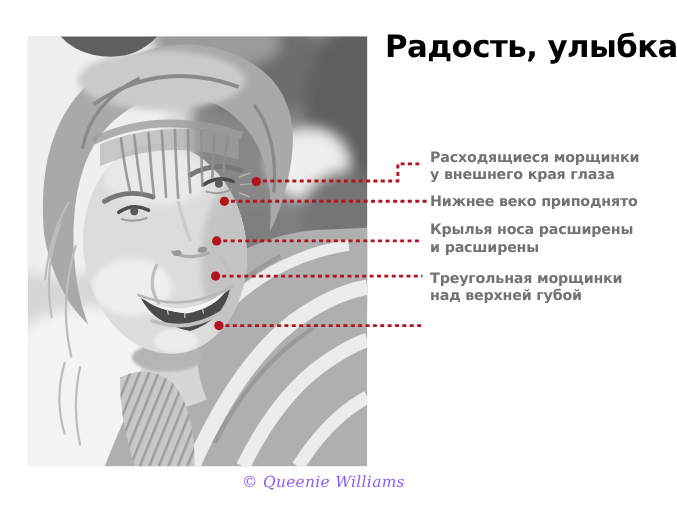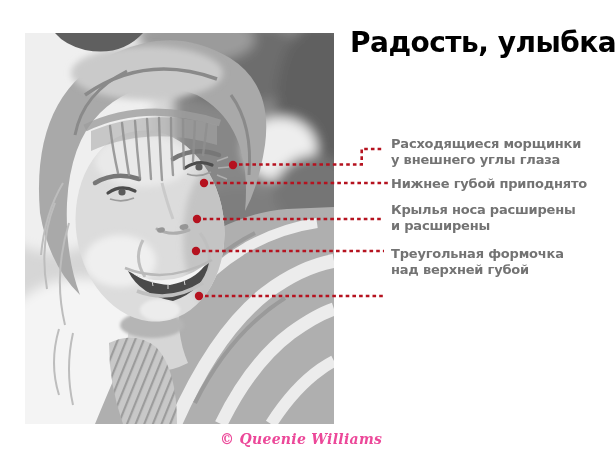--- a/index.html
+++ b/index.html
@@ -24,21 +24,21 @@
     letter-spacing:-0.2px;
   }
   .ann-1{top:136px;}
   .ann-2{top:176px;}
   .ann-3{top:202px;}
   .ann-4{top:246px;}
   .ann-5{top:289px;}
   .credit{
     position:absolute;left:220px;top:431px;
     font-family:"DejaVu Serif","Liberation Serif",serif;
-    font-style:italic;font-weight:bold;font-size:14px;color:#ec4899;
+    font-style:italic;font-weight:normal;font-size:14px;color:#8b5cf6;
     letter-spacing:0.3px;
   }
 </style>
 </head>
 <body>
 
 <div class="slide">
 
   <div class="photo">
     <svg viewBox="0 0 309 391" xmlns="http://www.w3.org/2000/svg">
@@ -209,29 +209,29 @@
       <circle cx="233" cy="165" r="4.2" fill="#b5121f"></circle>
       <circle cx="204" cy="183" r="4.2" fill="#b5121f"></circle>
       <circle cx="197" cy="219" r="4.2" fill="#b5121f"></circle>
       <circle cx="196" cy="251" r="4.2" fill="#b5121f"></circle>
       <circle cx="199" cy="296" r="4.2" fill="#b5121f"></circle>
     </g>
   </svg>
 
   <div class="ann ann-1">
     <span>Расходящиеся морщинки</span><br>
-    <span>у внешнего углы глаза</span>
+    <span>у внешнего края глаза</span>
   </div>
   <div class="ann ann-2">
-    <span>Нижнее губой приподнято</span>
+    <span>Нижнее веко приподнято</span>
   </div>
   <div class="ann ann-3">
     <span>Крылья носа расширены</span><br>
     <span>и расширены</span>
   </div>
   <div class="ann ann-4">
-    <span>Треугольная формочка</span><br>
+    <span>Треугольная морщинки</span><br>
     <span>над верхней губой</span>
   </div>
 
   <div class="credit">© Queenie Williams</div>
 
 </div>
 
 </body></html>

